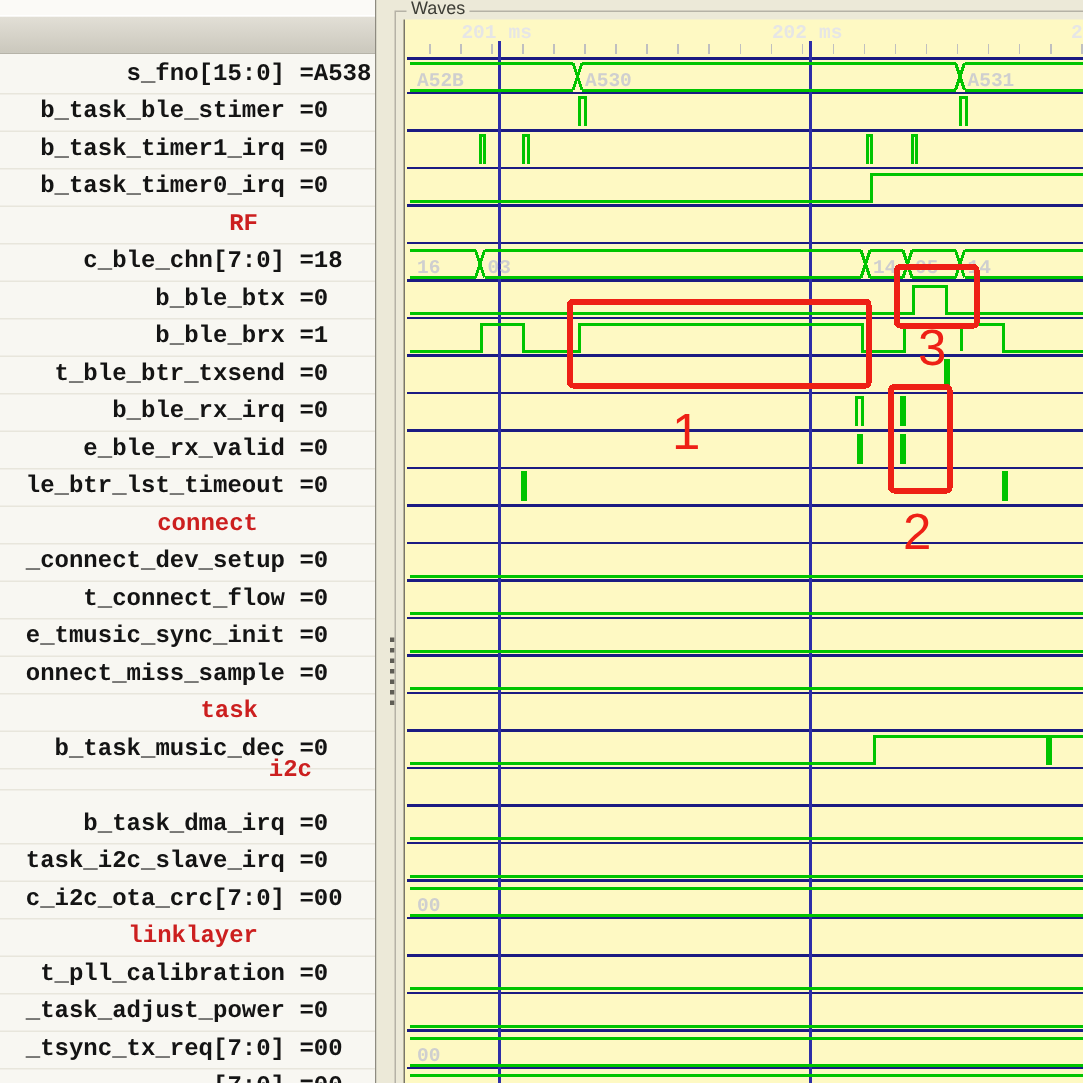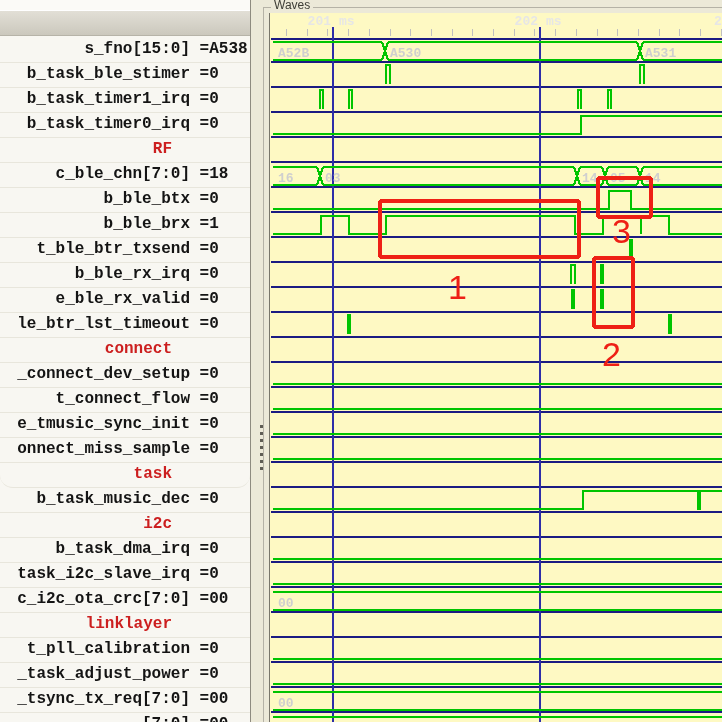--- a/index.html
+++ b/index.html
@@ -121,28 +121,28 @@
         <span class="val"> =0</span>
       </div>
       <div class="sigrow" style="top: 375px;">
         <span class="nm">e_tmusic_sync_init</span>
         <span class="val"> =0</span>
       </div>
       <div class="sigrow" style="top: 400px;">
         <span class="nm">onnect_miss_sample</span>
         <span class="val"> =0</span>
       </div>
-      <div class="sigrow" style="top: 425px; border-radius: 13px;">
+      <div class="sigrow" style="top: 425px;">
         <span class="grp">task</span>
       </div>
       <div class="sigrow" style="top: 450px;">
         <span class="nm">b_task_music_dec</span>
         <span class="val"> =0</span>
       </div>
-      <div class="sigrow" style="top: 475px;">
+      <div class="sigrow" style="top: 464px; padding-left: 36px;">
         <span class="grp">i2c</span>
       </div>
       <div class="sigrow" style="top: 500px;">
         <span class="nm">b_task_dma_irq</span>
         <span class="val"> =0</span>
       </div>
       <div class="sigrow" style="top: 525px;">
         <span class="nm">task_i2c_slave_irq</span>
         <span class="val"> =0</span>
       </div>

